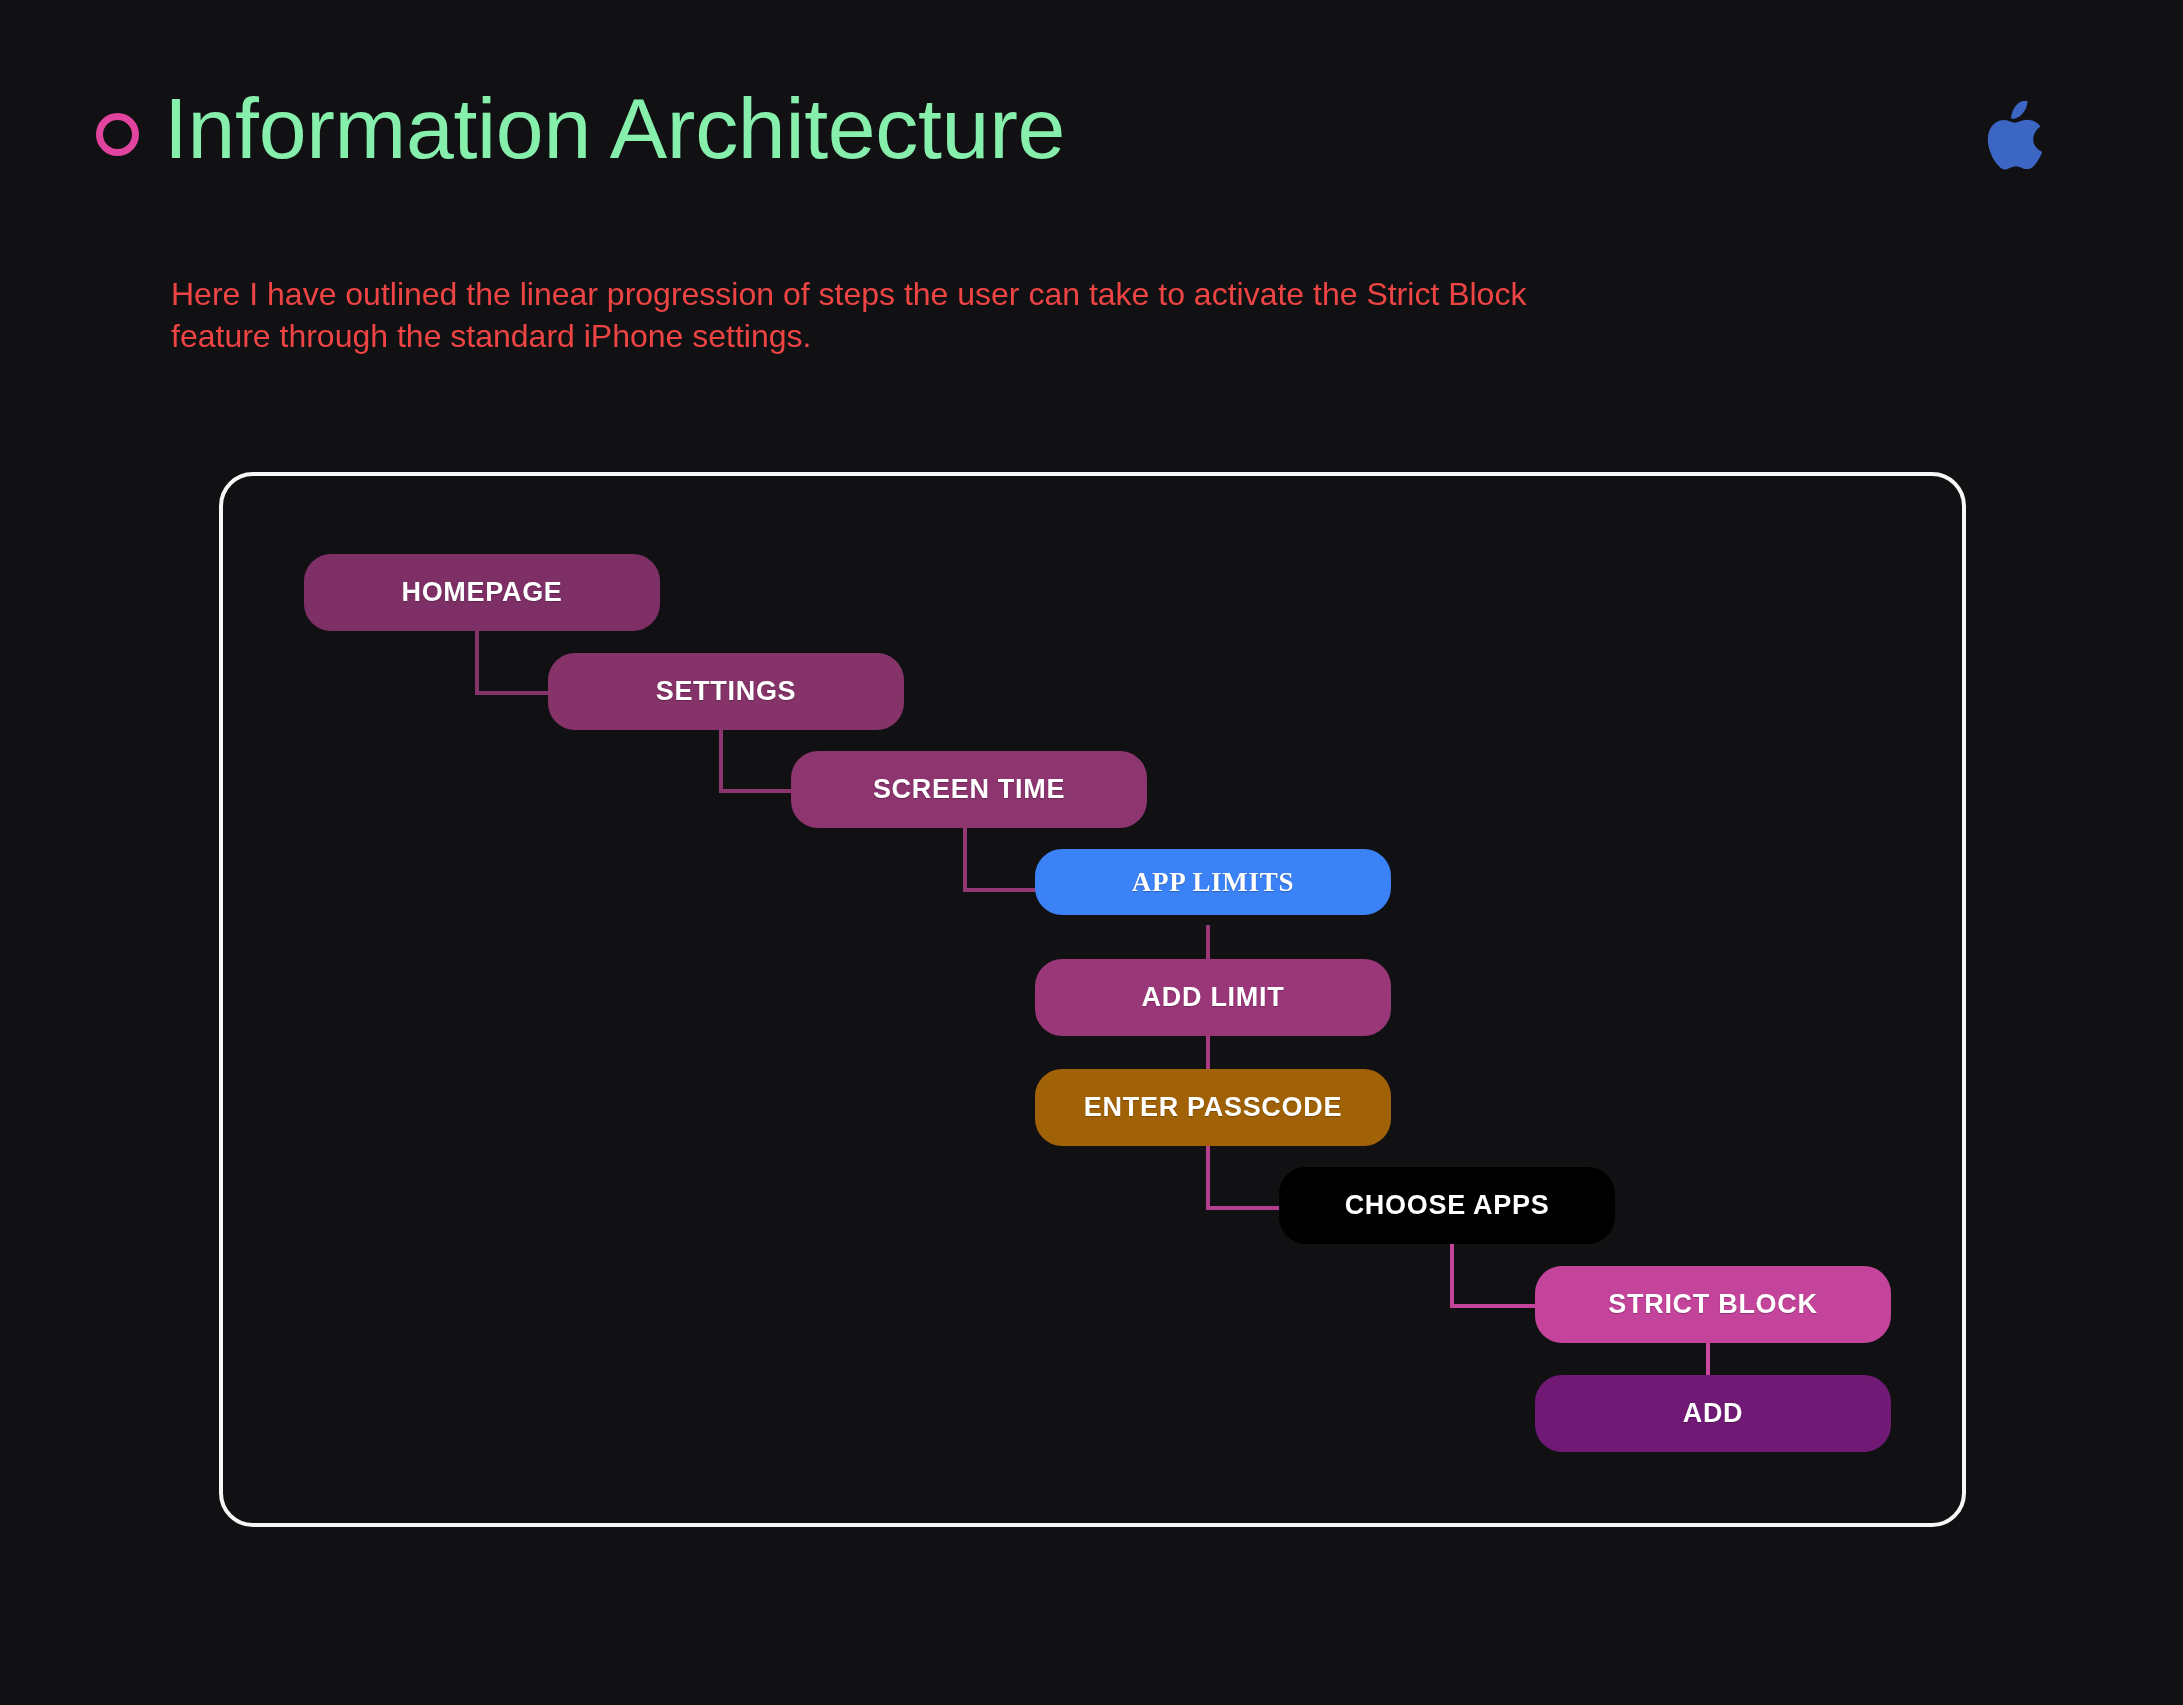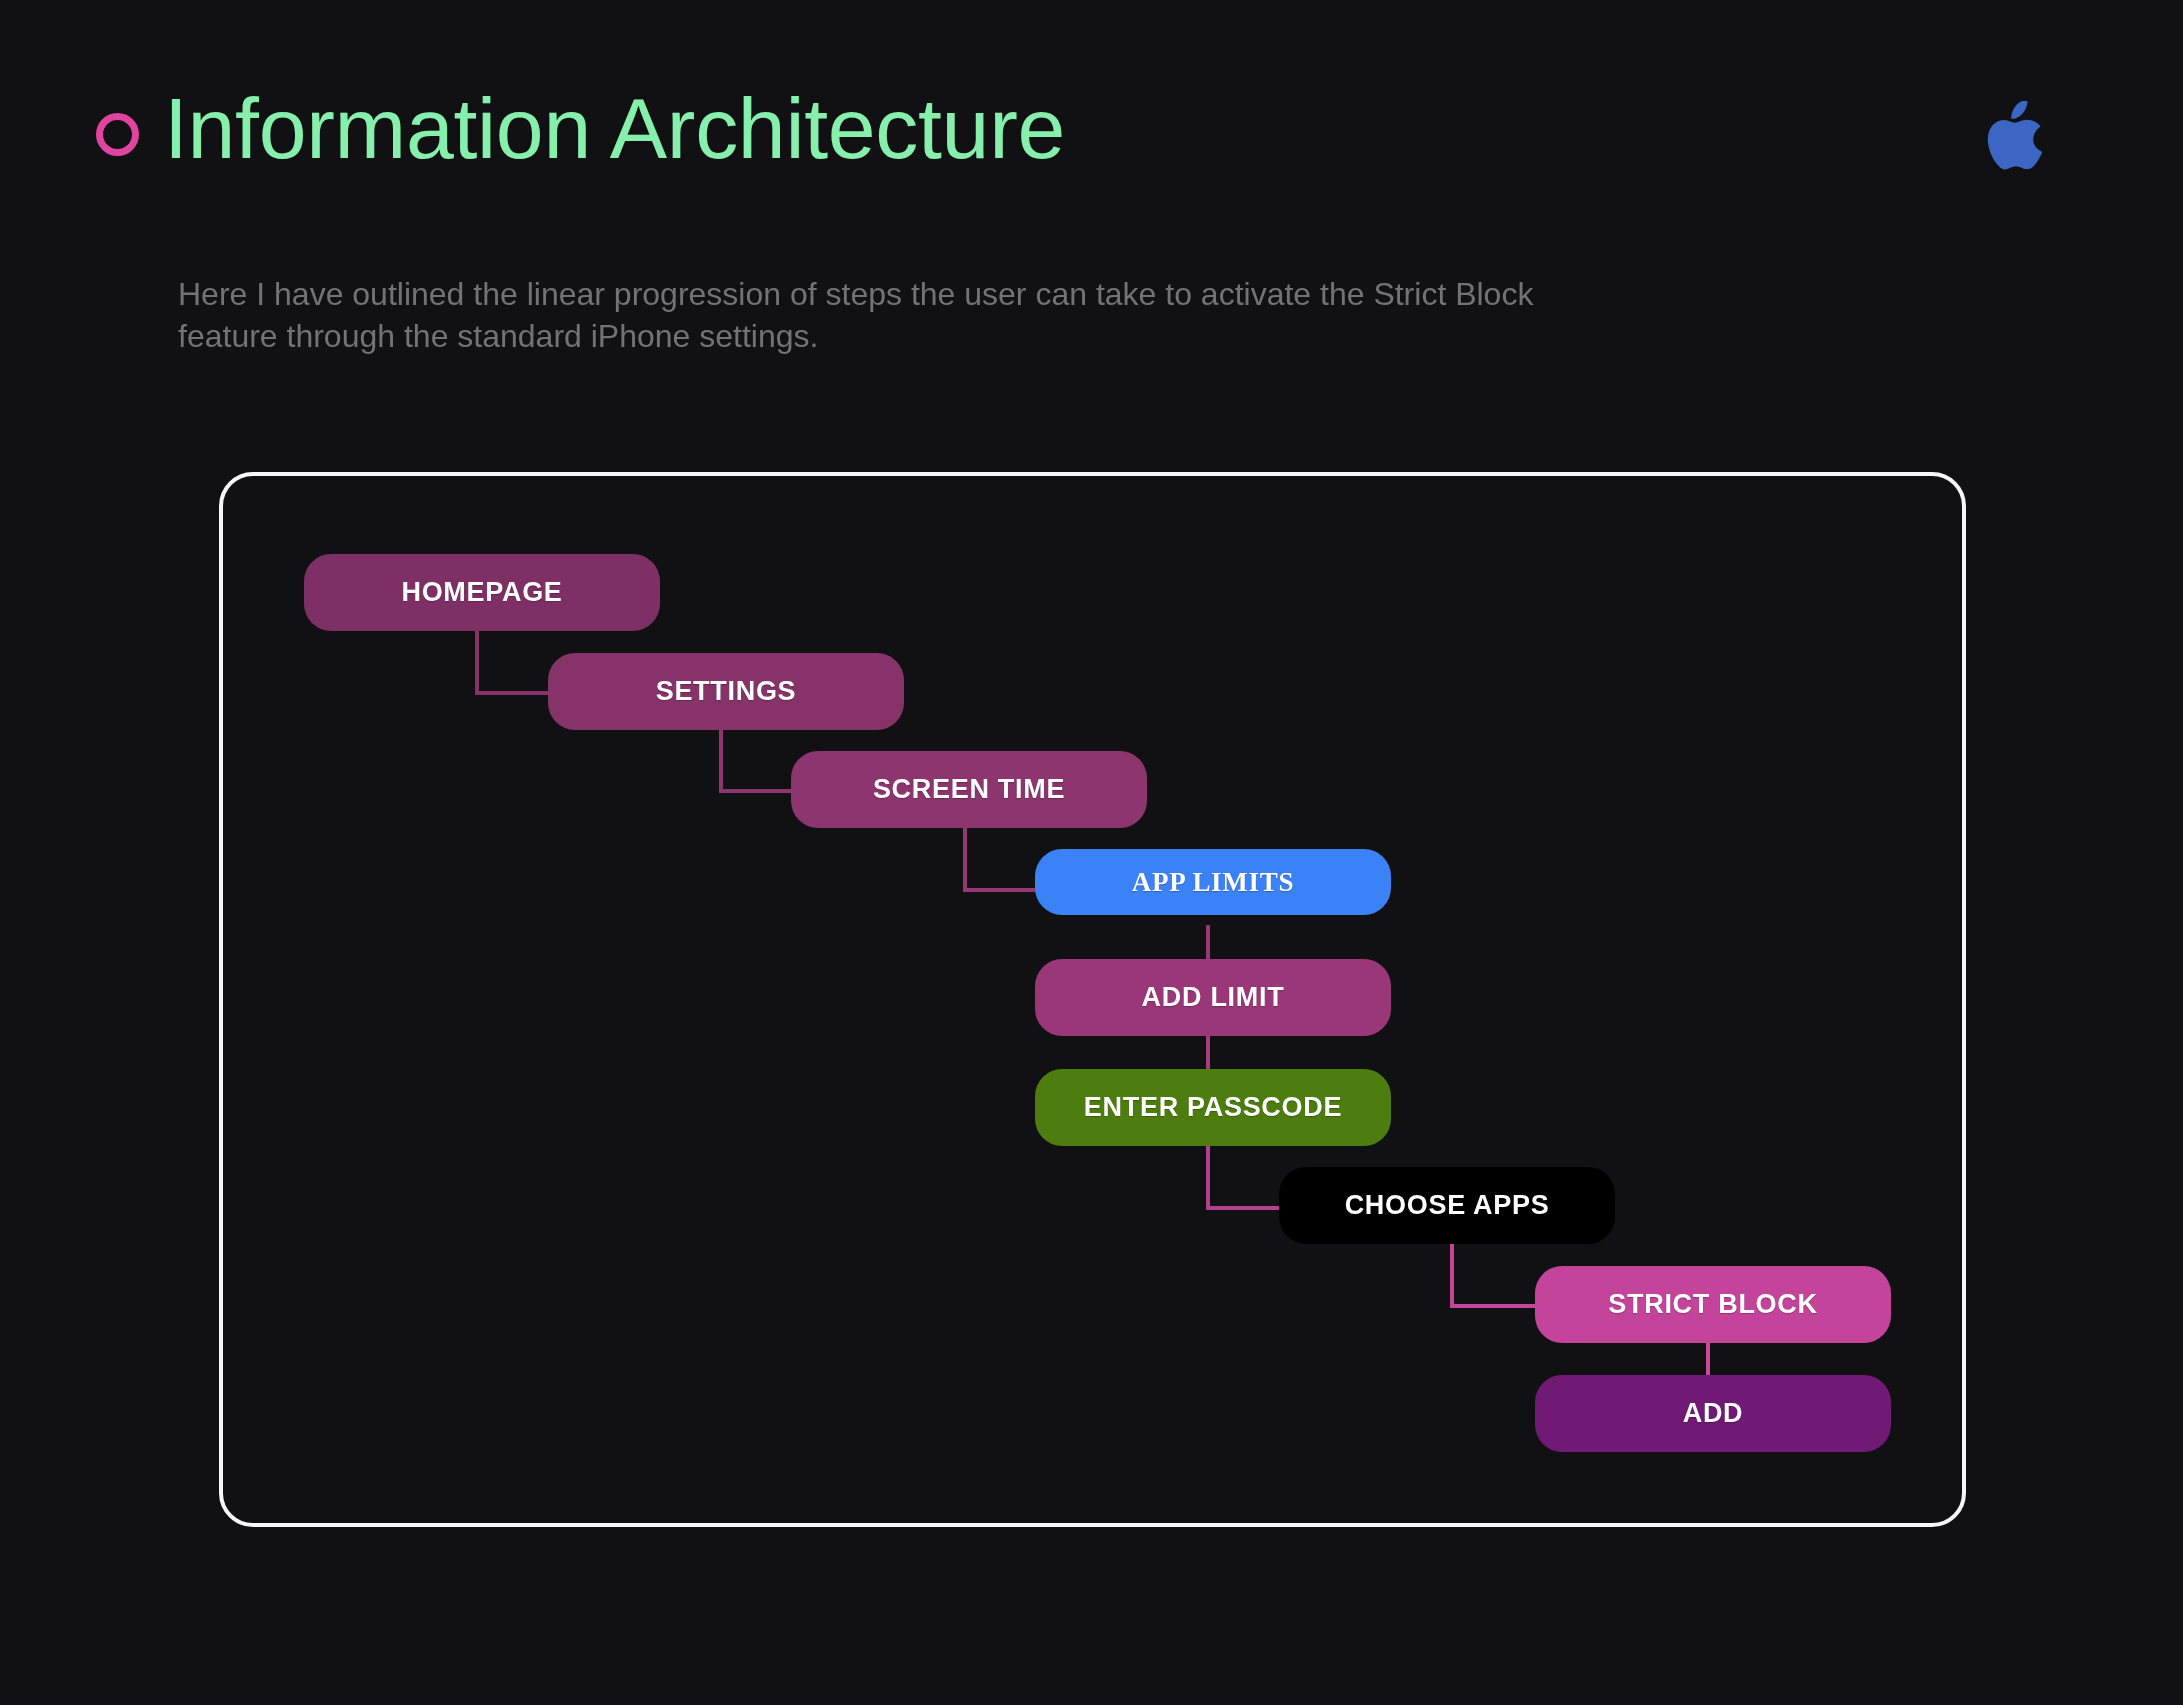--- a/index.html
+++ b/index.html
@@ -23,24 +23,24 @@
     border:7.4px solid #E0449E; flex:none;
     margin-top:12.5px;
   }
   .page-title {
     font-size:86px; font-weight:300; line-height:1;
     letter-spacing:-0.3px; color:#86efac;
     white-space:nowrap;
   }
 
   .subtitle {
-    position:absolute; left:178px; top:273px;
+    position:absolute; left:171px; top:273px;
     width:1365px;
     font-size:32px; font-weight:400; line-height:1.32;
-    color:#737373;
+    color:#ef4444;
   }
 
   .apple-logo {
     position:absolute; right:139px; top:101px;
     width:61px; height:73px;
   }
 
   
   .diagram-frame {
     position:absolute;
@@ -112,21 +112,21 @@
     </div>
     <div class="node" style="left: 791px; top: 751px; width: 356px; height: 77px; background: rgb(140, 53, 111);">
       <span class="node-label">SCREEN TIME</span>
     </div>
     <div class="node" style="left: 1035px; top: 849px; width: 356px; height: 66px; background: #3b82f6; font-family: Liberation Serif, serif;">
       <span class="node-label">APP LIMITS</span>
     </div>
     <div class="node" style="left: 1035px; top: 959px; width: 356px; height: 77px; background: rgb(154, 55, 121);">
       <span class="node-label">ADD LIMIT</span>
     </div>
-    <div class="node" style="left: 1035px; top: 1069px; width: 356px; height: 77px; background: #4d7c0f;">
+    <div class="node" style="left: 1035px; top: 1069px; width: 356px; height: 77px; background: #a16207;">
       <span class="node-label">ENTER PASSCODE</span>
     </div>
     <div class="node" style="left: 1279px; top: 1167px; width: 336px; height: 77px; background: #000000;">
       <span class="node-label">CHOOSE APPS</span>
     </div>
     <div class="node" style="left: 1535px; top: 1266px; width: 356px; height: 77px; background: rgb(195, 68, 154);">
       <span class="node-label">STRICT BLOCK</span>
     </div>
     <div class="node" style="left: 1535px; top: 1375px; width: 356px; height: 77px; background: #701a75;">
       <span class="node-label">ADD</span>

